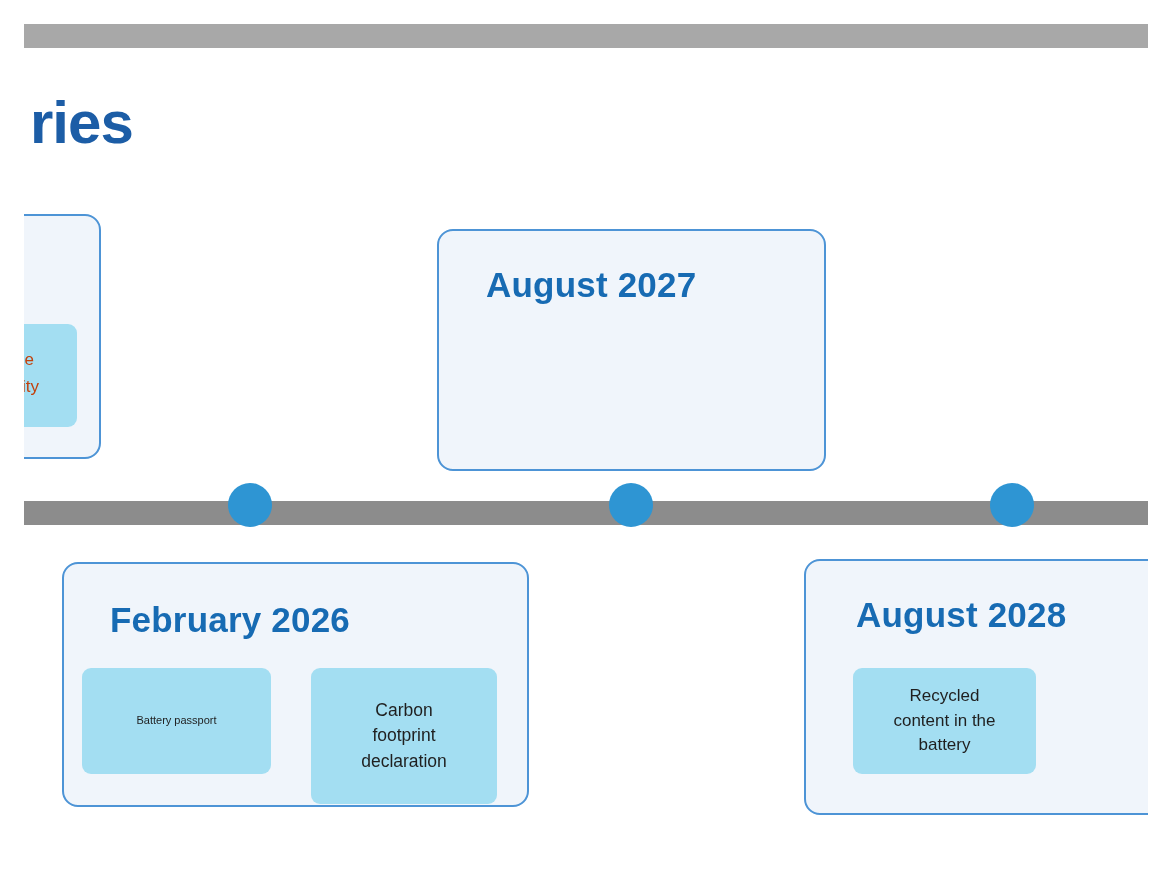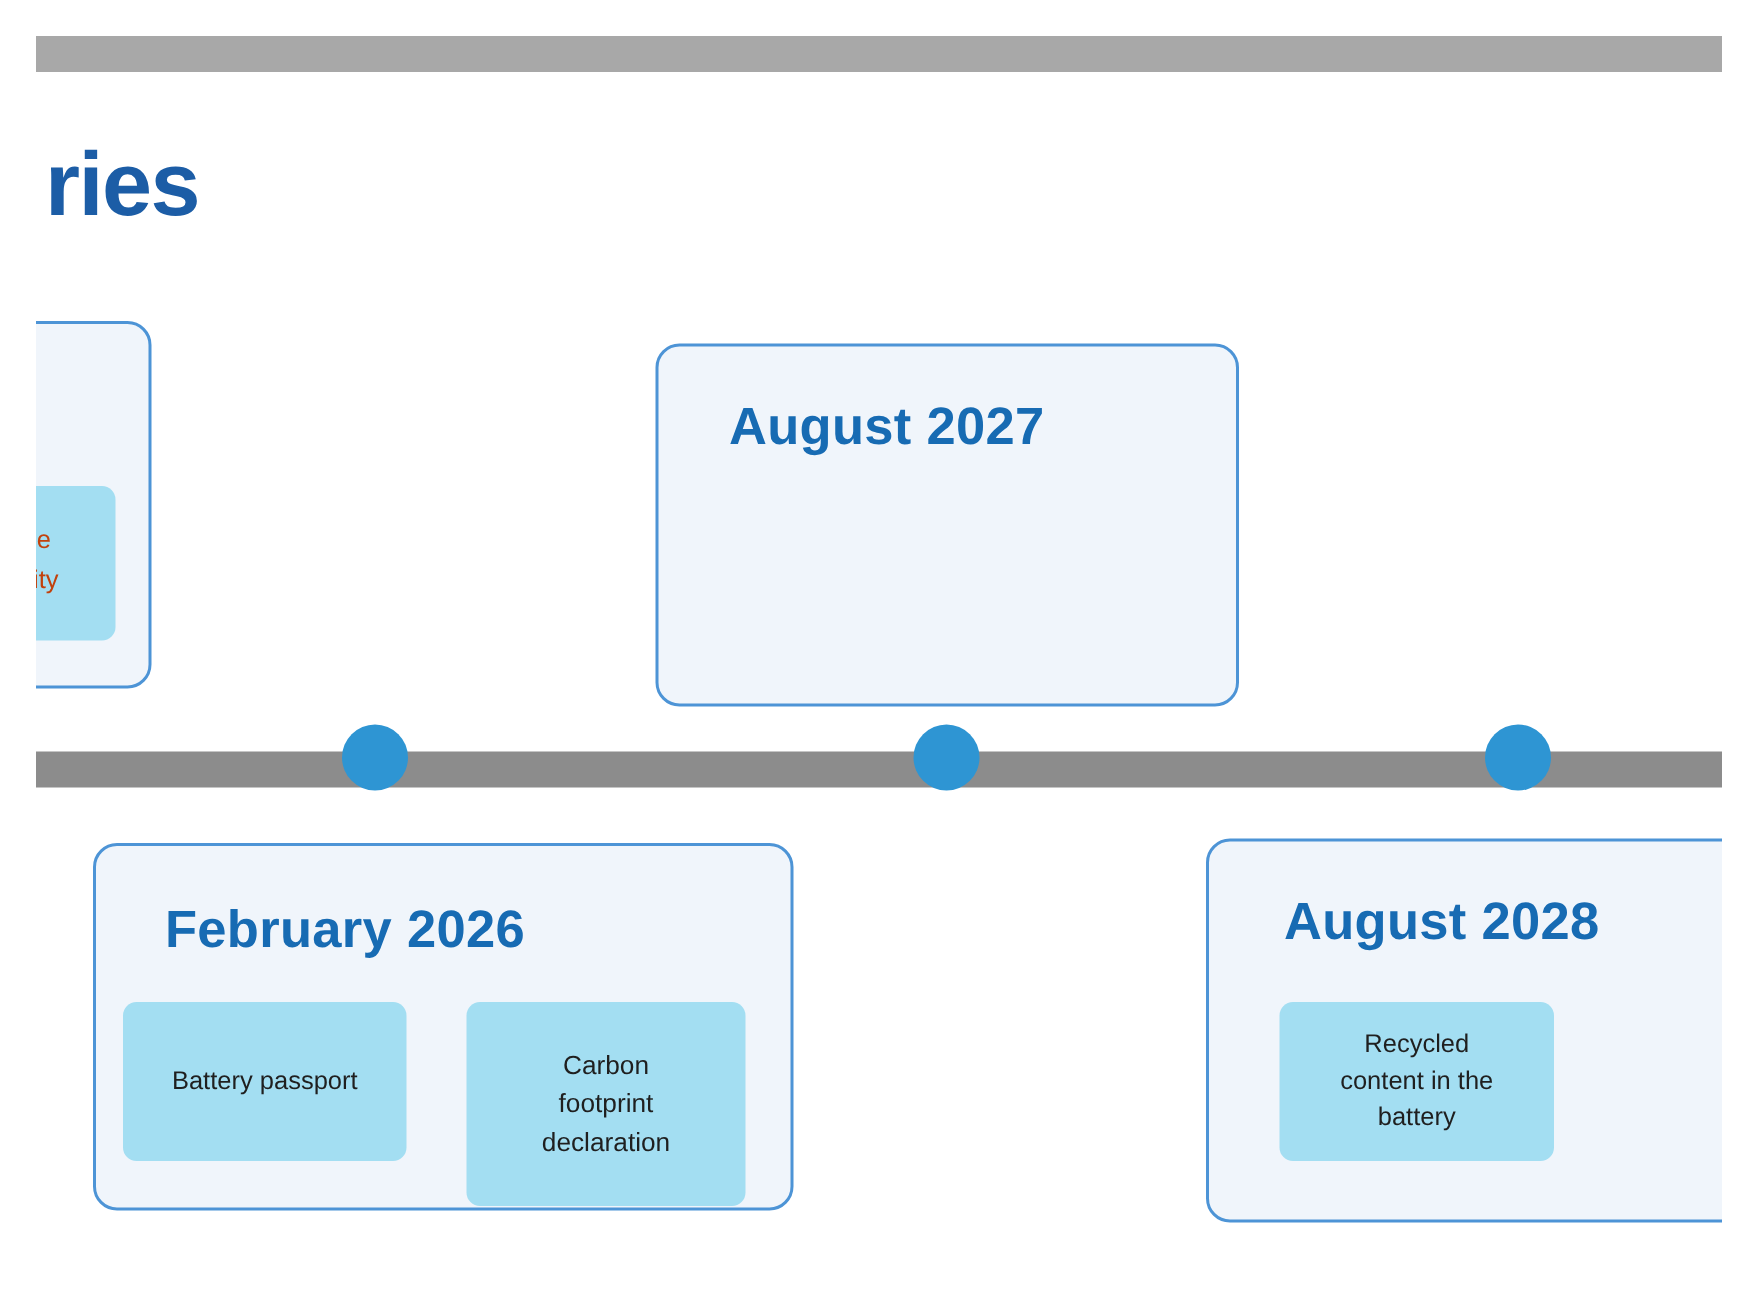--- a/index.html
+++ b/index.html
@@ -70,21 +70,21 @@
     font-size:13.5px; line-height:1.5; }
   .card.aug2027 .item .item-text { width:112px; }
 
   
   .card.partial-right { left:1127px; top:192px; width:390px; height:241px; }
 
   
   .card.feb2026 { left:0px; top:538px; width:467px; height:245px;margin-left:38px; }
   .card.feb2026 .card-heading { left:34px; top:24px; }
   .card.feb2026 .item1 { left:18px; top:104px; width:189px; height:106px;
-    font-size:17px; line-height:1.45; }
+    font-size:11px; line-height:1.45; }
   .card.feb2026 .item2 { left:247px; top:104px; width:186px; height:136px;
     font-size:17.5px; line-height:1.45; }
   .card.feb2026 .item2 .item-text { width:112px; }
 
   
   .card.aug2028 { left:780px; top:535px; width:420px; height:256px; }
   .card.aug2028 .card-heading { left:38px; top:22px; }
   .card.aug2028 .item { left:47px; top:107px; width:183px; height:106px;
     font-size:17px; line-height:1.45; }
   .card.aug2028 .item .item-text { width:128px; }

